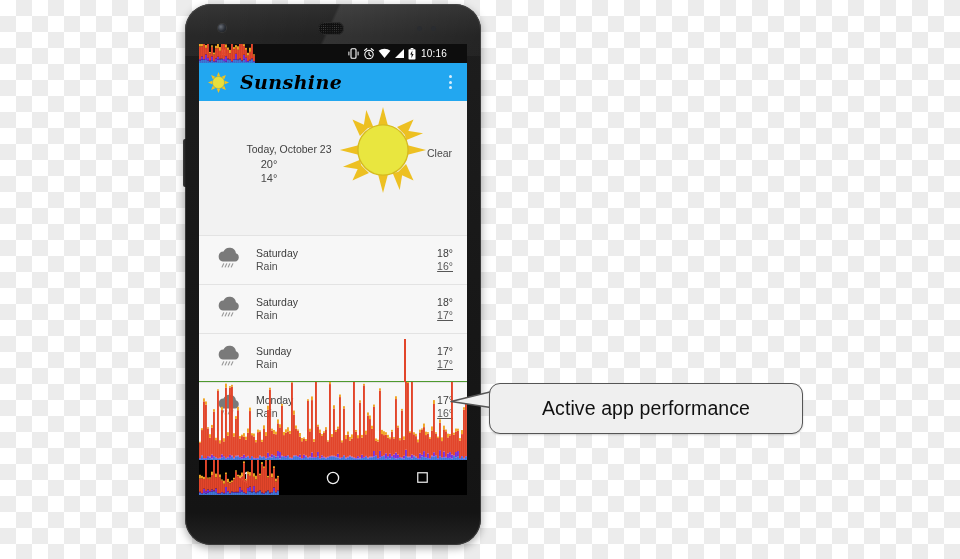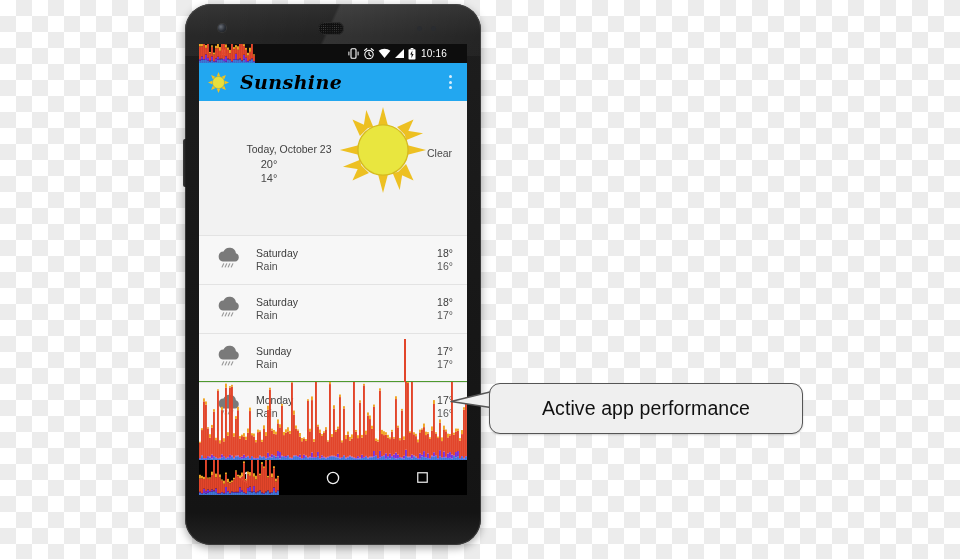--- a/index.html
+++ b/index.html
@@ -243,20 +243,21 @@
     text-align: right;
     line-height: 1.28;
   }
   .row-high {
     font-size: 10.5px;
     color: #3c3c3c;
   }
   .row-low {
     font-size: 10.5px;
     color: #575757;
+    text-decoration: underline;
   }
 
   
   #nav-bar {
     position: absolute;
     left: 0;
     bottom: 0;
     width: 268px;
     height: 35px;
     background: #000000;

